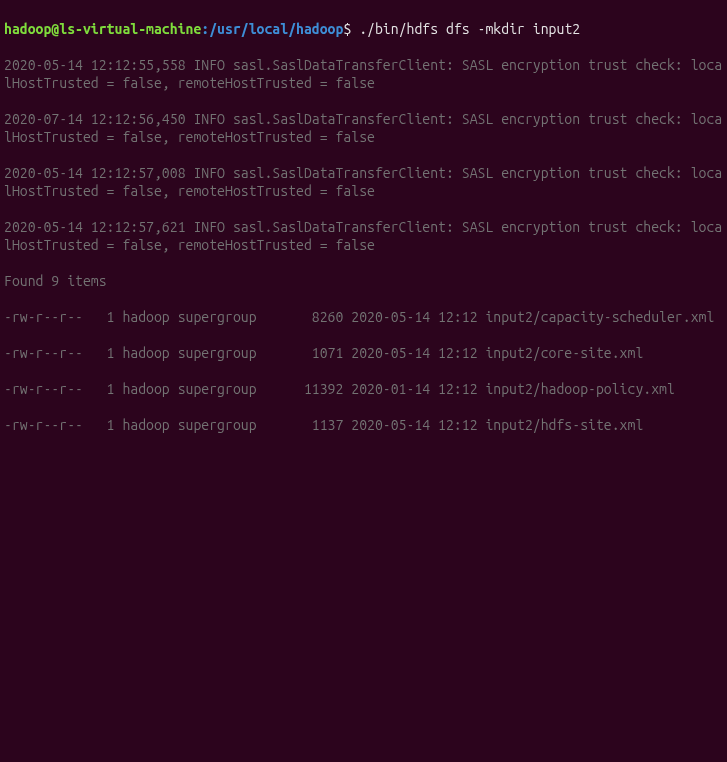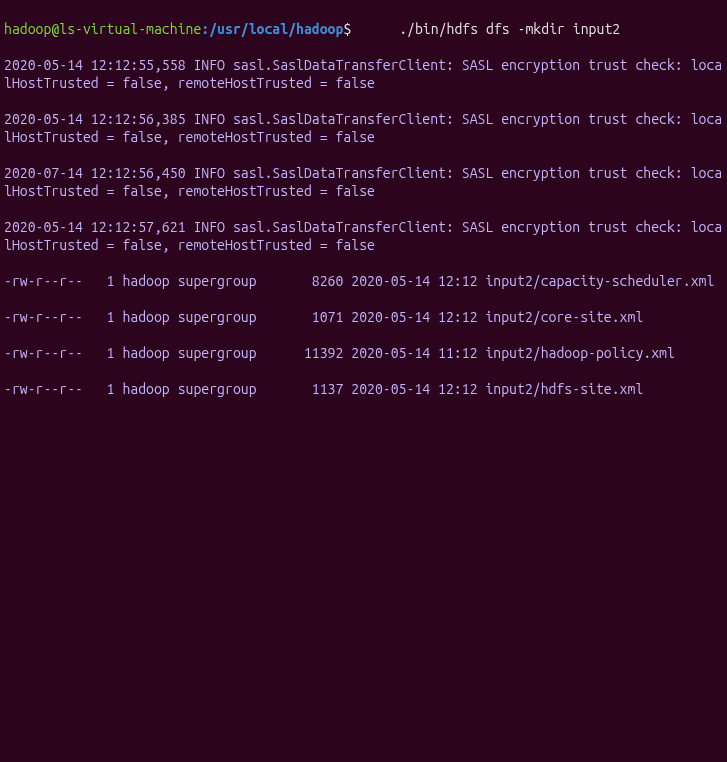--- a/index.html
+++ b/index.html
@@ -12,39 +12,40 @@
   }
   .terminal {
     font-family: "Ubuntu Mono", "DejaVu Sans Mono", monospace;
     font-size: 14.1px;
     line-height: 18px;
     color: #e6e6e6;
     padding: 2px 4px;
     white-space: pre-wrap;
     word-break: break-all;
   }
-  .user { color: #7fdc3c; font-weight: normal; }
+  .user { color: #7fdc3c; font-weight: bold; }
   .path { color: #3e8ed6; font-weight: bold; }
   .dollar{ color: #e6e6e6; }
-  .cmd  { color: #e6e6e6; margin-left: 40px; }
-  .out  { color: #c4b5fd; }
+  .cmd  { color: #e6e6e6; }
+  .out  { color: #737373; }
   .line { display: block; }
 </style>
 </head>
 <body>
 
 <div class="terminal">
 <span class="line"><span class="user">hadoop@ls-virtual-machine</span><span class="path">:</span><span class="path">/usr/local/hadoop</span><span class="dollar">$ </span><span class="cmd">./bin/hdfs dfs -mkdir input2</span></span>
 <span class="line out">2020-05-14 12:12:55,558 INFO sasl.SaslDataTransferClient: SASL encryption trust check: localHostTrusted = false, remoteHostTrusted = false</span>
-<span class="line out">2020-05-14 12:12:56,385 INFO sasl.SaslDataTransferClient: SASL encryption trust check: localHostTrusted = false, remoteHostTrusted = false</span>
 <span class="line out">2020-07-14 12:12:56,450 INFO sasl.SaslDataTransferClient: SASL encryption trust check: localHostTrusted = false, remoteHostTrusted = false</span>
+<span class="line out">2020-05-14 12:12:57,008 INFO sasl.SaslDataTransferClient: SASL encryption trust check: localHostTrusted = false, remoteHostTrusted = false</span>
 <span class="line out">2020-05-14 12:12:57,621 INFO sasl.SaslDataTransferClient: SASL encryption trust check: localHostTrusted = false, remoteHostTrusted = false</span>
+<span class="line out">Found 9 items</span>
 <span class="line out">-rw-r--r--   1 hadoop supergroup       8260 2020-05-14 12:12 input2/capacity-scheduler.xml</span>
 <span class="line out">-rw-r--r--   1 hadoop supergroup       1071 2020-05-14 12:12 input2/core-site.xml</span>
-<span class="line out">-rw-r--r--   1 hadoop supergroup      11392 2020-05-14 11:12 input2/hadoop-policy.xml</span>
+<span class="line out">-rw-r--r--   1 hadoop supergroup      11392 2020-01-14 12:12 input2/hadoop-policy.xml</span>
 <span class="line out">-rw-r--r--   1 hadoop supergroup       1137 2020-05-14 12:12 input2/hdfs-site.xml</span>
 
 
 
 
 
 
 </div>
 
 </body></html>

